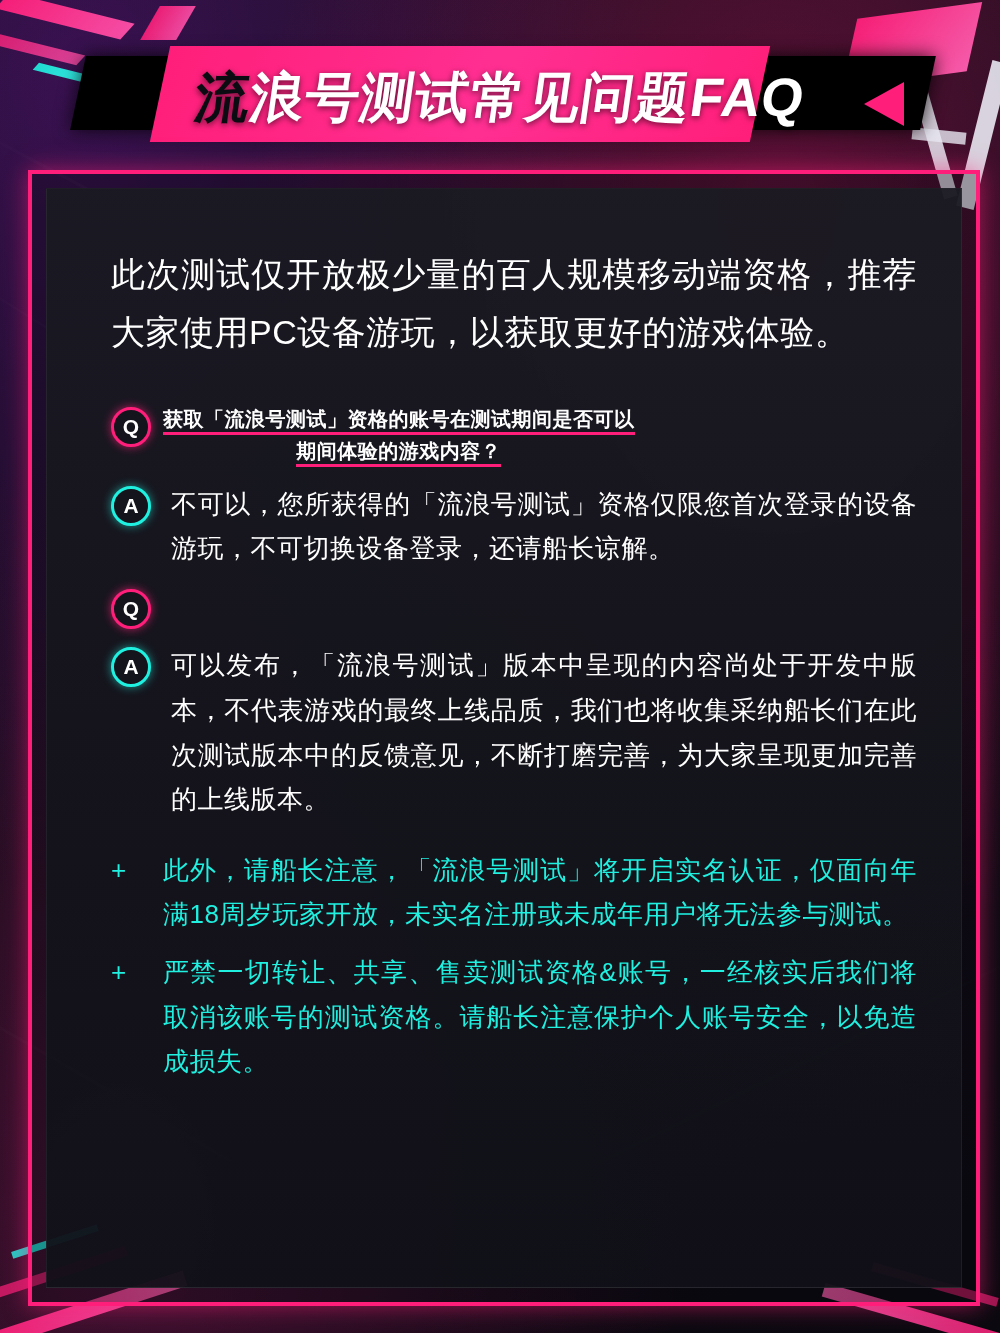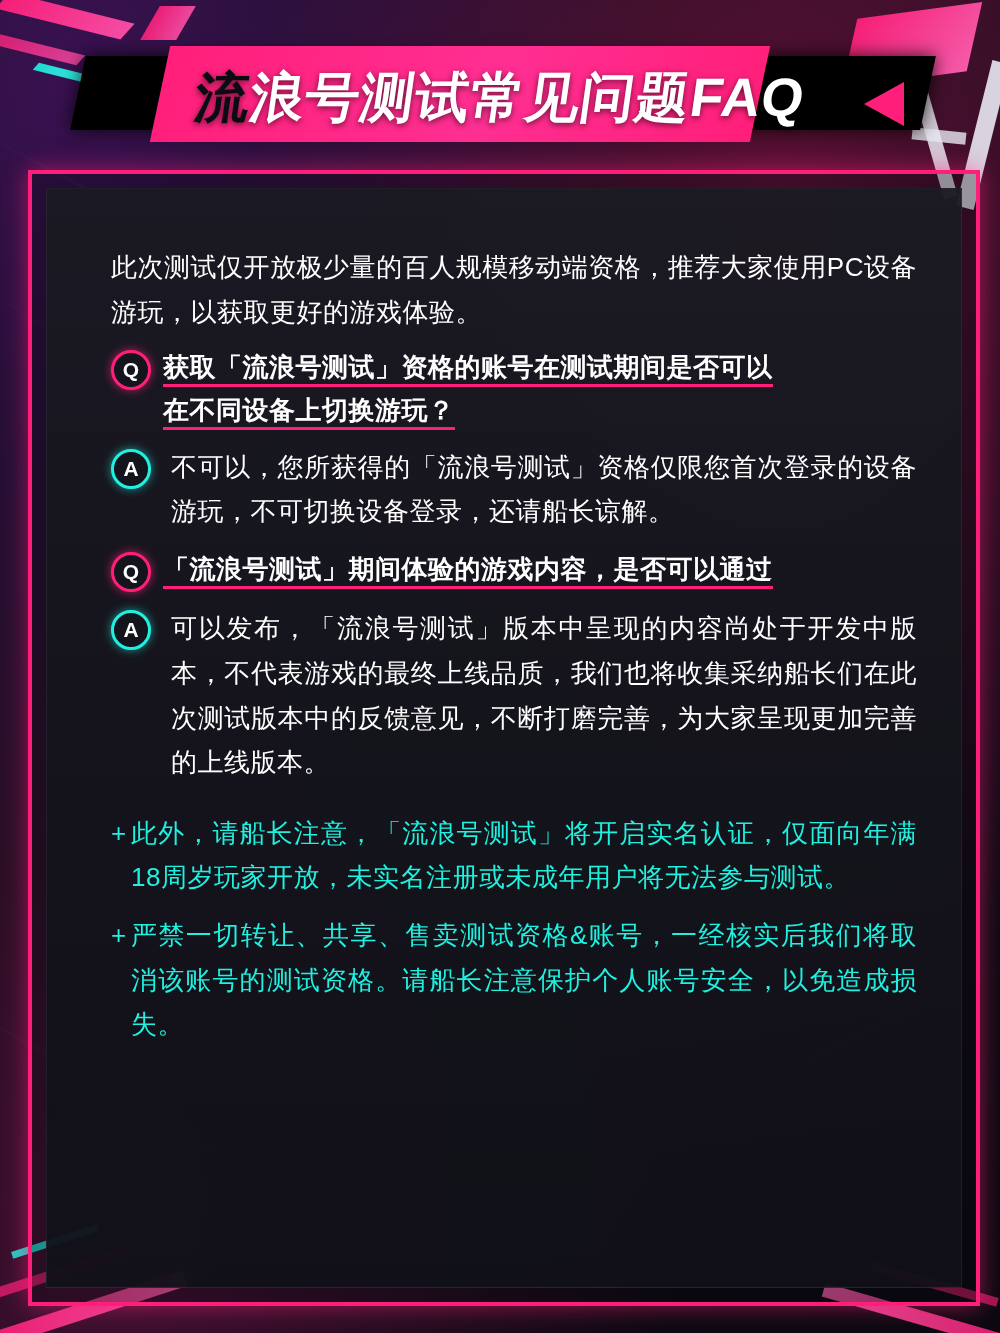--- a/index.html
+++ b/index.html
@@ -140,24 +140,24 @@
     position: absolute;
     top: 56px;
     left: 64px;
     right: 44px;
     bottom: 24px;
   }
 
   
   .intro {
     color: #ffffff;
-    font-size: 26px;
+    font-size: 34px;
     line-height: 1.72;
     letter-spacing: 0.5px;
-    margin-bottom: 12px;
+    margin-bottom: 41px;
     text-align: justify;
   }
 
   .qa-block { margin-bottom: 10px; }
 
   .qa-row {
     display: flex;
     align-items: flex-start;
     margin-bottom: 14px;
   }
@@ -182,24 +182,25 @@
     box-shadow: 0 0 10px rgba(255,31,122,0.7);
   }
   .badge-a {
     border: 3px solid #1ff0e0;
     background: #14141c;
     color: #ffffff;
     box-shadow: 0 0 10px rgba(31,240,224,0.6);
   }
   .q-text {
     color: #ffffff;
-    font-size: 26px;
+    font-size: 20px;
     font-weight: bold;
     line-height: 1.62;
     letter-spacing: 0.5px;
+    text-align: center;
   }
   .q-text span.u {
     border-bottom: 3px solid #ff1f7a;
     padding-bottom: 2px;
   }
   .a-text {
     color: #ffffff;
     font-size: 26px;
     line-height: 1.72;
     letter-spacing: 0.5px;
@@ -218,21 +219,21 @@
     margin-bottom: 14px;
     text-align: justify;
   }
   .note-plus {
     flex: 0 0 auto;
     width: 20px;
     color: #1ff0e0;
     font-size: 26px;
     line-height: 1.70;
   }
-  .note-text { flex: 1 1 auto; }
+  .note-text { flex: 1 1 auto; margin-left: 32px; }
 </style>
 </head>
 <body>
 
 <div class="poster">
 
   <div class="streak" style="top:120px;left:-40px;width:420px;height:3px;transform:rotate(28deg);opacity:.35;"></div>
   <div class="streak" style="top:260px;left:-60px;width:380px;height:2px;transform:rotate(32deg);opacity:.25;"></div>
   <div class="streak" style="top:980px;left:-80px;width:460px;height:3px;transform:rotate(30deg);opacity:.28;"></div>
   <div class="streak" style="top:1180px;left:560px;width:520px;height:3px;transform:rotate(-26deg);opacity:.25;"></div>
@@ -274,34 +275,34 @@
     <div class="frame-inner">
       <div class="content">
 
         <div class="intro">此次测试仅开放极少量的百人规模移动端资格，推荐大家使用PC设备游玩，以获取更好的游戏体验。</div>
 
         <div class="qa-block">
           <div class="qa-row">
             <div class="badge badge-q">Q</div>
             <div class="q-text">
               <span class="u">获取「流浪号测试」资格的账号在测试期间是否可以</span><br>
-              <span class="u">在不同设备上切换游玩？</span>
+              <span class="u">期间体验的游戏内容？</span>
             </div>
           </div>
           <div class="qa-row">
             <div class="badge badge-a">A</div>
             <div class="a-text">不可以，您所获得的「流浪号测试」资格仅限您首次登录的设备游玩，不可切换设备登录，还请船长谅解。</div>
           </div>
         </div>
 
         <div class="qa-block">
           <div class="qa-row">
             <div class="badge badge-q">Q</div>
             <div class="q-text">
-              <span class="u">「流浪号测试」期间体验的游戏内容，是否可以通过</span><br>
+              <br>
             </div>
           </div>
           <div class="qa-row">
             <div class="badge badge-a">A</div>
             <div class="a-text">可以发布，「流浪号测试」版本中呈现的内容尚处于开发中版本，不代表游戏的最终上线品质，我们也将收集采纳船长们在此次测试版本中的反馈意见，不断打磨完善，为大家呈现更加完善的上线版本。</div>
           </div>
         </div>
 
         <div class="note-list">
           <div class="note-row">

